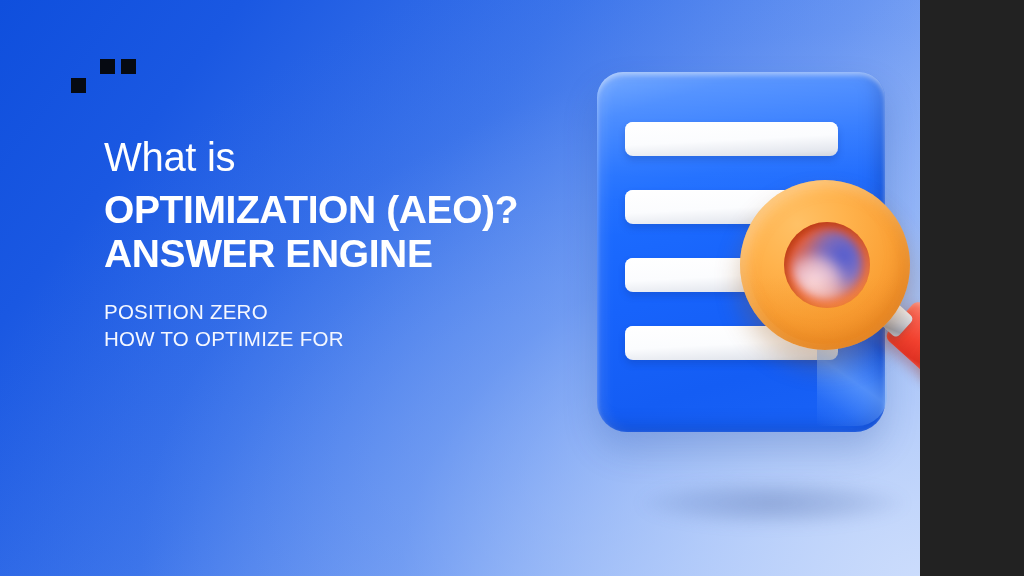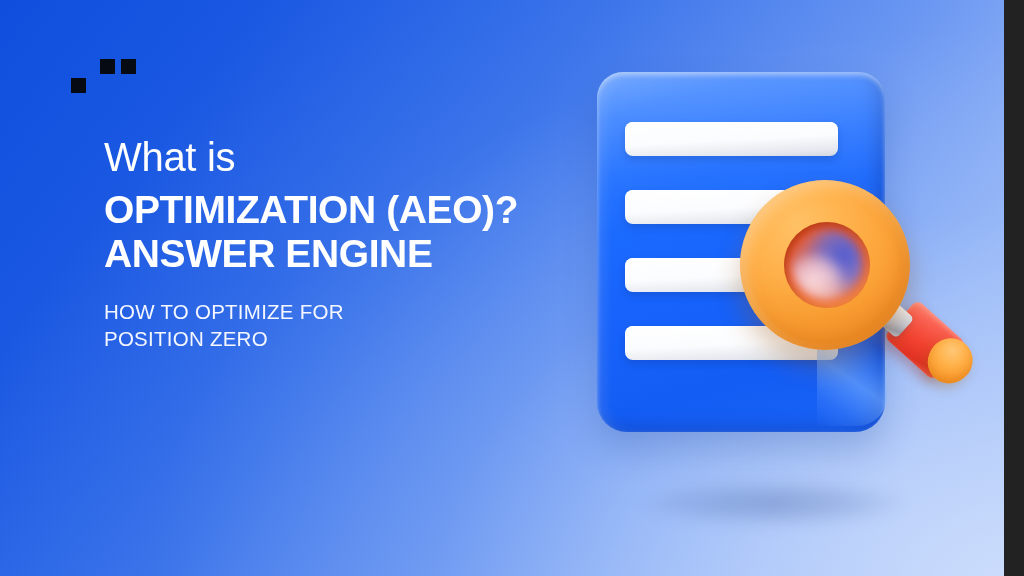--- a/index.html
+++ b/index.html
@@ -2,21 +2,21 @@
 <html><head>
 <meta charset="utf-8">
 <style>
   html, body {
     margin: 0;
     padding: 0;
     background: #222;
   }
   #canvas {
     position: relative;
-    width: 1004px;
+    width: 920px;
     height: 576px;
     overflow: hidden;
     font-family: "Liberation Sans", sans-serif;
     background:
       radial-gradient(125% 140% at 100% 100%, rgba(203,220,252,0.98) 0%, rgba(181,205,250,0.72) 22%, rgba(140,176,245,0.35) 45%, rgba(86,131,236,0.06) 68%, rgba(19,84,224,0) 85%),
       linear-gradient(127deg, #0f4fdd 0%, #1a58e2 18%, #3b74ea 42%, #6a97f2 64%, #9dbcf8 82%, #c2d6fa 100%);
   }
 
   
   .deco-sq {
@@ -212,22 +212,22 @@
     <div id="sq-c" class="deco-sq"></div>
   </div>
 
   <div id="text-block">
     <p id="kicker">What is</p>
     <h1 id="headline">
       <span class="hl-line">OPTIMIZATION (AEO)?</span>
       <span class="hl-line">ANSWER ENGINE</span>
     </h1>
     <p id="subhead">
+      <span class="sub-line">POSITION ZERO</span>
       <span class="sub-line">HOW TO OPTIMIZE FOR</span>
-      <span class="sub-line">POSITION ZERO</span>
     </p>
   </div>
 
   <div id="illustration">
     <div id="doc-shadow"></div>
 
     <div id="document">
       <div id="doc-highlight"></div>
       <div id="doc-line-1" class="doc-line"></div>
       <div id="doc-line-2" class="doc-line"></div>

